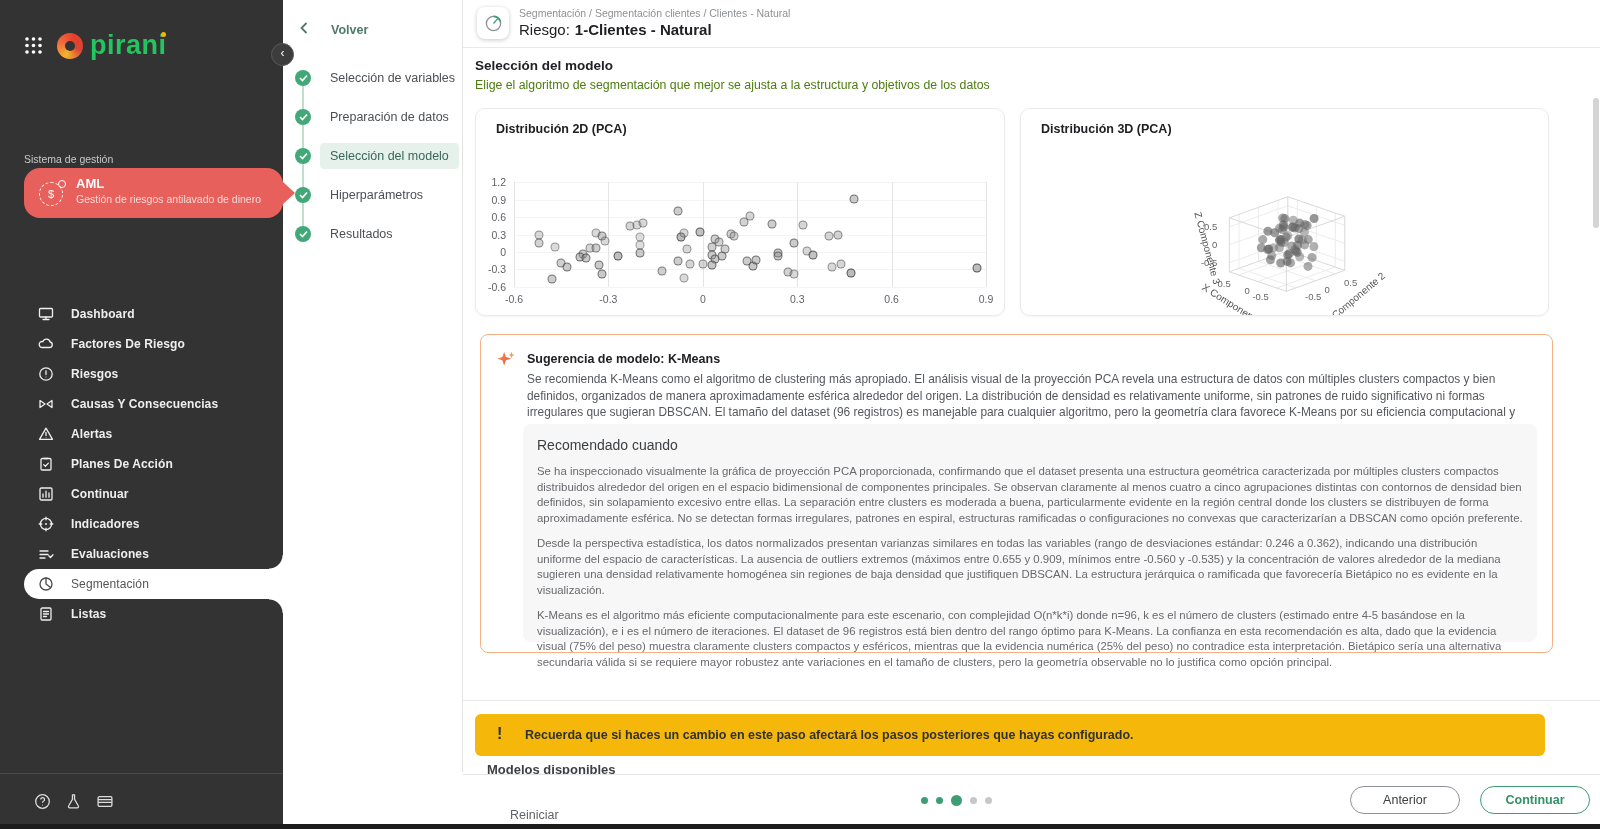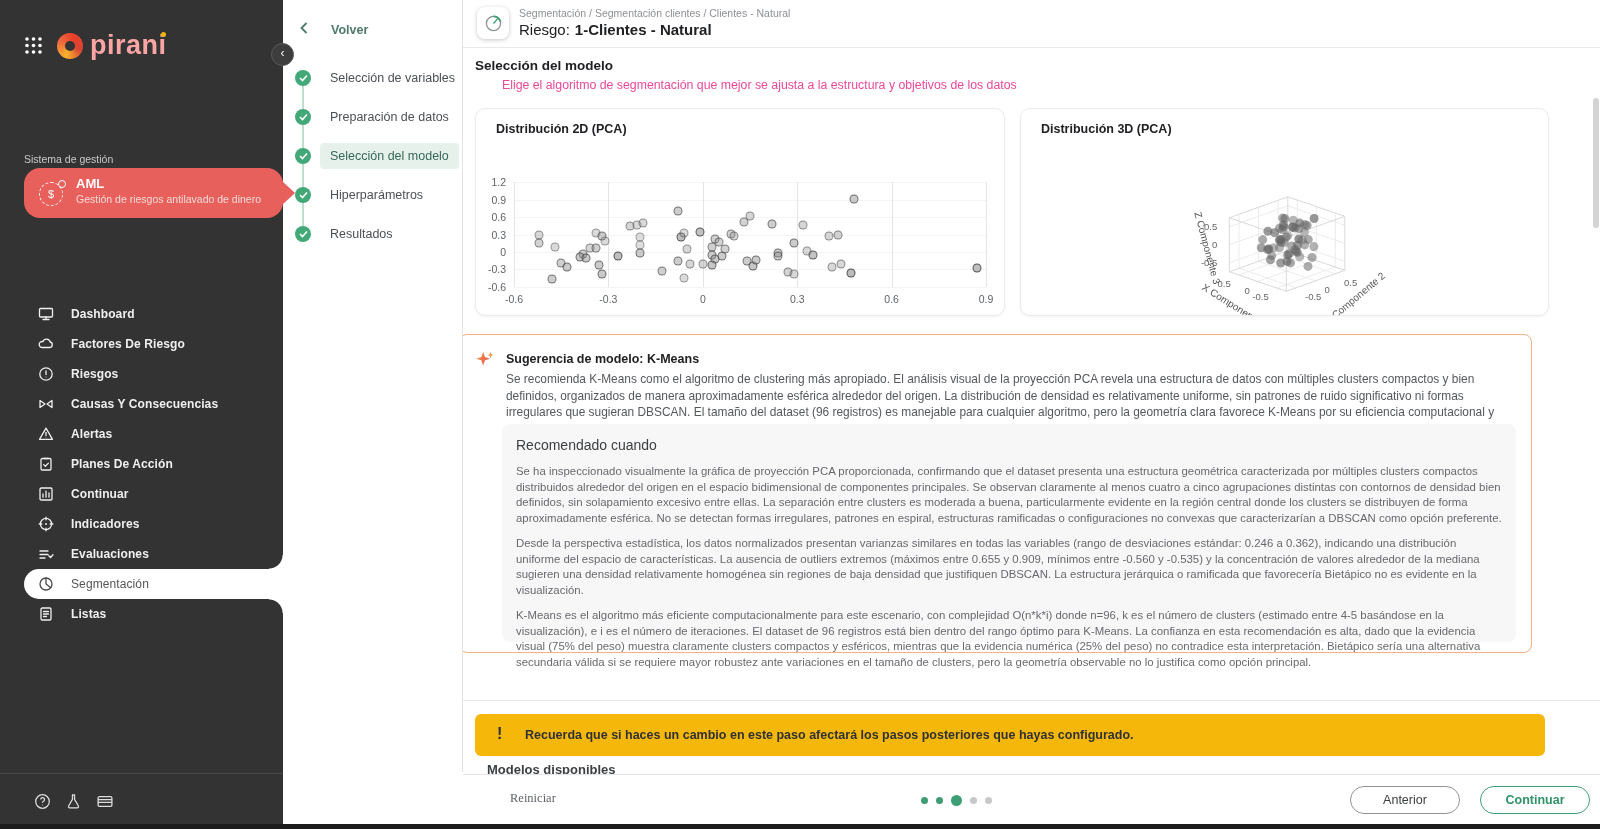--- a/index.html
+++ b/index.html
@@ -6,21 +6,21 @@
   .app{position:relative;width:1600px;height:829px;overflow:hidden;background:#ffffff;
        font-family:"Liberation Sans",sans-serif;-webkit-font-smoothing:antialiased;}
 
   
   .sidebar{position:absolute;left:0;top:0;width:283px;height:829px;background:#333333;z-index:5;}
   .logo-row{position:absolute;left:24px;top:32px;display:flex;align-items:center;gap:14px;}
   .grid-icon{display:inline-flex;cursor:pointer;}
   .logo{display:flex;align-items:center;gap:7px;}
   .logo-ring{width:26px;height:26px;border-radius:50%;background:conic-gradient(from 200deg,#f7b32b,#ef6c3f,#e8402a,#d94436,#f7b32b);position:relative;}
   .logo-ring::after{content:"";position:absolute;left:8px;top:8px;width:10px;height:10px;border-radius:50%;background:#333333;}
-  .logo-text{color:#fca5a5;font-size:27px;font-weight:700;letter-spacing:.5px;position:relative;line-height:1;}
+  .logo-text{color:#22c55e;font-size:27px;font-weight:700;letter-spacing:.5px;position:relative;line-height:1;}
   .logo-text::after{content:"";position:absolute;right:1px;top:0px;width:5px;height:5px;border-radius:50%;background:#F2B705;}
   .system-label{position:absolute;left:24px;top:153px;font-size:10.5px;color:#c9c9c9;}
   .aml-card{position:absolute;left:24px;top:168px;width:259px;height:50px;background:#E8605C;border-radius:16px;cursor:pointer;}
   .aml-card::after{content:"";position:absolute;right:-12px;top:50%;margin-top:-12px;width:0;height:0;
     border-top:12px solid transparent;border-bottom:12px solid transparent;border-left:13px solid #E8605C;}
   .aml-icon{position:absolute;left:15px;top:14px;width:22px;height:22px;border:1.4px dashed rgba(255,255,255,.9);
     border-radius:50%;display:flex;align-items:center;justify-content:center;font-size:11px;color:#fff;}
   .aml-icon::after{content:"";position:absolute;top:-3px;right:-4px;width:6px;height:6px;border:1px solid #fff;border-radius:50%;}
   .aml-title{position:absolute;left:52px;top:8px;font-size:13px;font-weight:700;color:#fff;}
   .aml-sub{position:absolute;left:52px;top:25px;font-size:10.5px;color:#f6d9d6;white-space:nowrap;}
@@ -55,55 +55,55 @@
 
   
   .hdr-icon{position:absolute;left:477px;top:7px;width:32px;height:32px;background:#fff;border-radius:8px;
     box-shadow:0 1px 4px rgba(0,0,0,.22);display:flex;align-items:center;justify-content:center;z-index:2;}
   .breadcrumb{position:absolute;left:519px;top:7px;font-size:10.5px;color:#8d9094;}
   .page-title{position:absolute;left:519px;top:21px;font-size:15px;color:#202124;}
   .page-title .tp{font-weight:400;margin-right:5px;}
   .page-title .tn{font-weight:700;}
   .main-divider{position:absolute;left:463px;right:0;top:47px;height:1px;background:#e9e9e9;}
   .section-title{position:absolute;left:475px;top:58px;font-size:13.5px;font-weight:700;color:#202124;}
-  .section-sub{position:absolute;left:475px;top:78px;font-size:12.3px;color:#ec4899;margin-left:27px;}
+  .section-sub{position:absolute;left:475px;top:78px;font-size:12.3px;color:#4d7c0f;}
 
   
   .chart-card{position:absolute;top:108px;height:208px;background:#fff;border:1px solid #ebebeb;border-radius:10px;
     box-shadow:0 1px 3px rgba(0,0,0,.05);box-sizing:border-box;}
   #card2d{left:475px;width:530px;}
   #card3d{left:1020px;width:529px;}
   .chart-title{position:absolute;left:20px;top:13px;font-size:12.5px;font-weight:700;color:#202124;}
   #chart2d{position:absolute;left:38px;top:42px;right:18px;bottom:28px;margin-top:31px;}
   .vgrid{position:absolute;top:0;bottom:0;width:1px;background:#e4e4e4;}
   .hgrid{position:absolute;left:0;right:0;height:1px;background:#f4f4f4;}
   .xtick{position:absolute;top:calc(100% + 6px);transform:translateX(-50%);font-size:10.5px;color:#5f6368;}
   .ytick{position:absolute;right:calc(100% + 8px);transform:translateY(-50%);font-size:10.5px;color:#5f6368;}
   .pt{position:absolute;width:7px;height:7px;border-radius:50%;transform:translate(-50%,-50%);}
   #chart3d{position:absolute;left:0;top:0;}
 
   
-  .sugg-card{position:absolute;left:459px;top:334px;width:1073px;height:319px;background:#fff;
+  .sugg-card{position:absolute;left:480px;top:334px;width:1073px;height:319px;background:#fff;
     border:1px solid #F5B183;border-radius:8px;box-sizing:border-box;}
   .sugg-icon{position:absolute;left:14px;top:14px;}
   .sugg-title{position:absolute;left:46px;top:17px;font-size:12.5px;font-weight:700;color:#202124;}
   .sugg-body{position:absolute;left:46px;top:36px;width:1010px;font-size:11.9px;line-height:16.5px;color:#55585c;}
   .rec-box{position:absolute;left:42px;top:89px;width:1014px;height:218px;background:#f7f7f8;border-radius:8px;box-sizing:border-box;padding:13px 14px;}
   .rec-title{font-size:14px;color:#3c4043;margin-bottom:11px;}
   .rec-p{font-size:11.4px;line-height:15.5px;color:#67696d;margin:0 0 10px 0;}
 
   
   .divider2{position:absolute;left:463px;right:0;top:700px;height:1px;background:#e8e8e8;}
   .warn-banner{position:absolute;left:475px;top:714px;width:1070px;height:42px;background:#F5B80A;border-radius:6px;}
   .warn-mark{position:absolute;left:22px;top:11px;font-size:16px;font-weight:700;color:#2f2f2f;}
   .warn-text{position:absolute;left:50px;top:14px;font-size:12.5px;font-weight:600;color:#303134;}
   .models-heading{position:absolute;left:487px;top:762px;font-size:13px;font-weight:700;color:#3c4043;z-index:6;}
   .footer-bar{position:absolute;left:463px;right:0;top:774px;height:51px;background:#fff;border-top:1px solid #e4e4e4;z-index:10;}
-  .reset-btn{position:absolute;left:47px;top:16px;font-size:12.5px;color:#5f6368;background:none;border:none;
-    font-family:Liberation Serif, serif;cursor:pointer;padding:0;}
+  .reset-btn{position:absolute;left:47px;top:33px;font-size:12.5px;color:#5f6368;background:none;border:none;
+    font-family:Liberation Sans, sans-serif;cursor:pointer;padding:0;}
   .dots{position:absolute;left:458px;top:0;height:51px;display:flex;align-items:center;gap:8px;}
   .dot{border-radius:50%;cursor:pointer;}
   .dot.done{width:7px;height:7px;background:#3E9E73;}
   .dot.active{width:11px;height:11px;background:#3E9E73;}
   .dot.pending{width:7px;height:7px;background:#c7c7c7;}
   .pill-btn{position:absolute;top:11px;height:28px;border-radius:14px;background:#fff;font-family:inherit;
     font-size:12.5px;cursor:pointer;}
   .prev-btn{left:887px;width:110px;border:1px solid #8f9399;color:#3c4043;}
   .next-btn{left:1017px;width:110px;border:1px solid #3E9E73;color:#2f9268;font-weight:600;}
   .scroll-thumb{position:absolute;right:1px;top:98px;width:6px;height:130px;background:#d4d4d4;border-radius:3px;z-index:12;cursor:pointer;}

